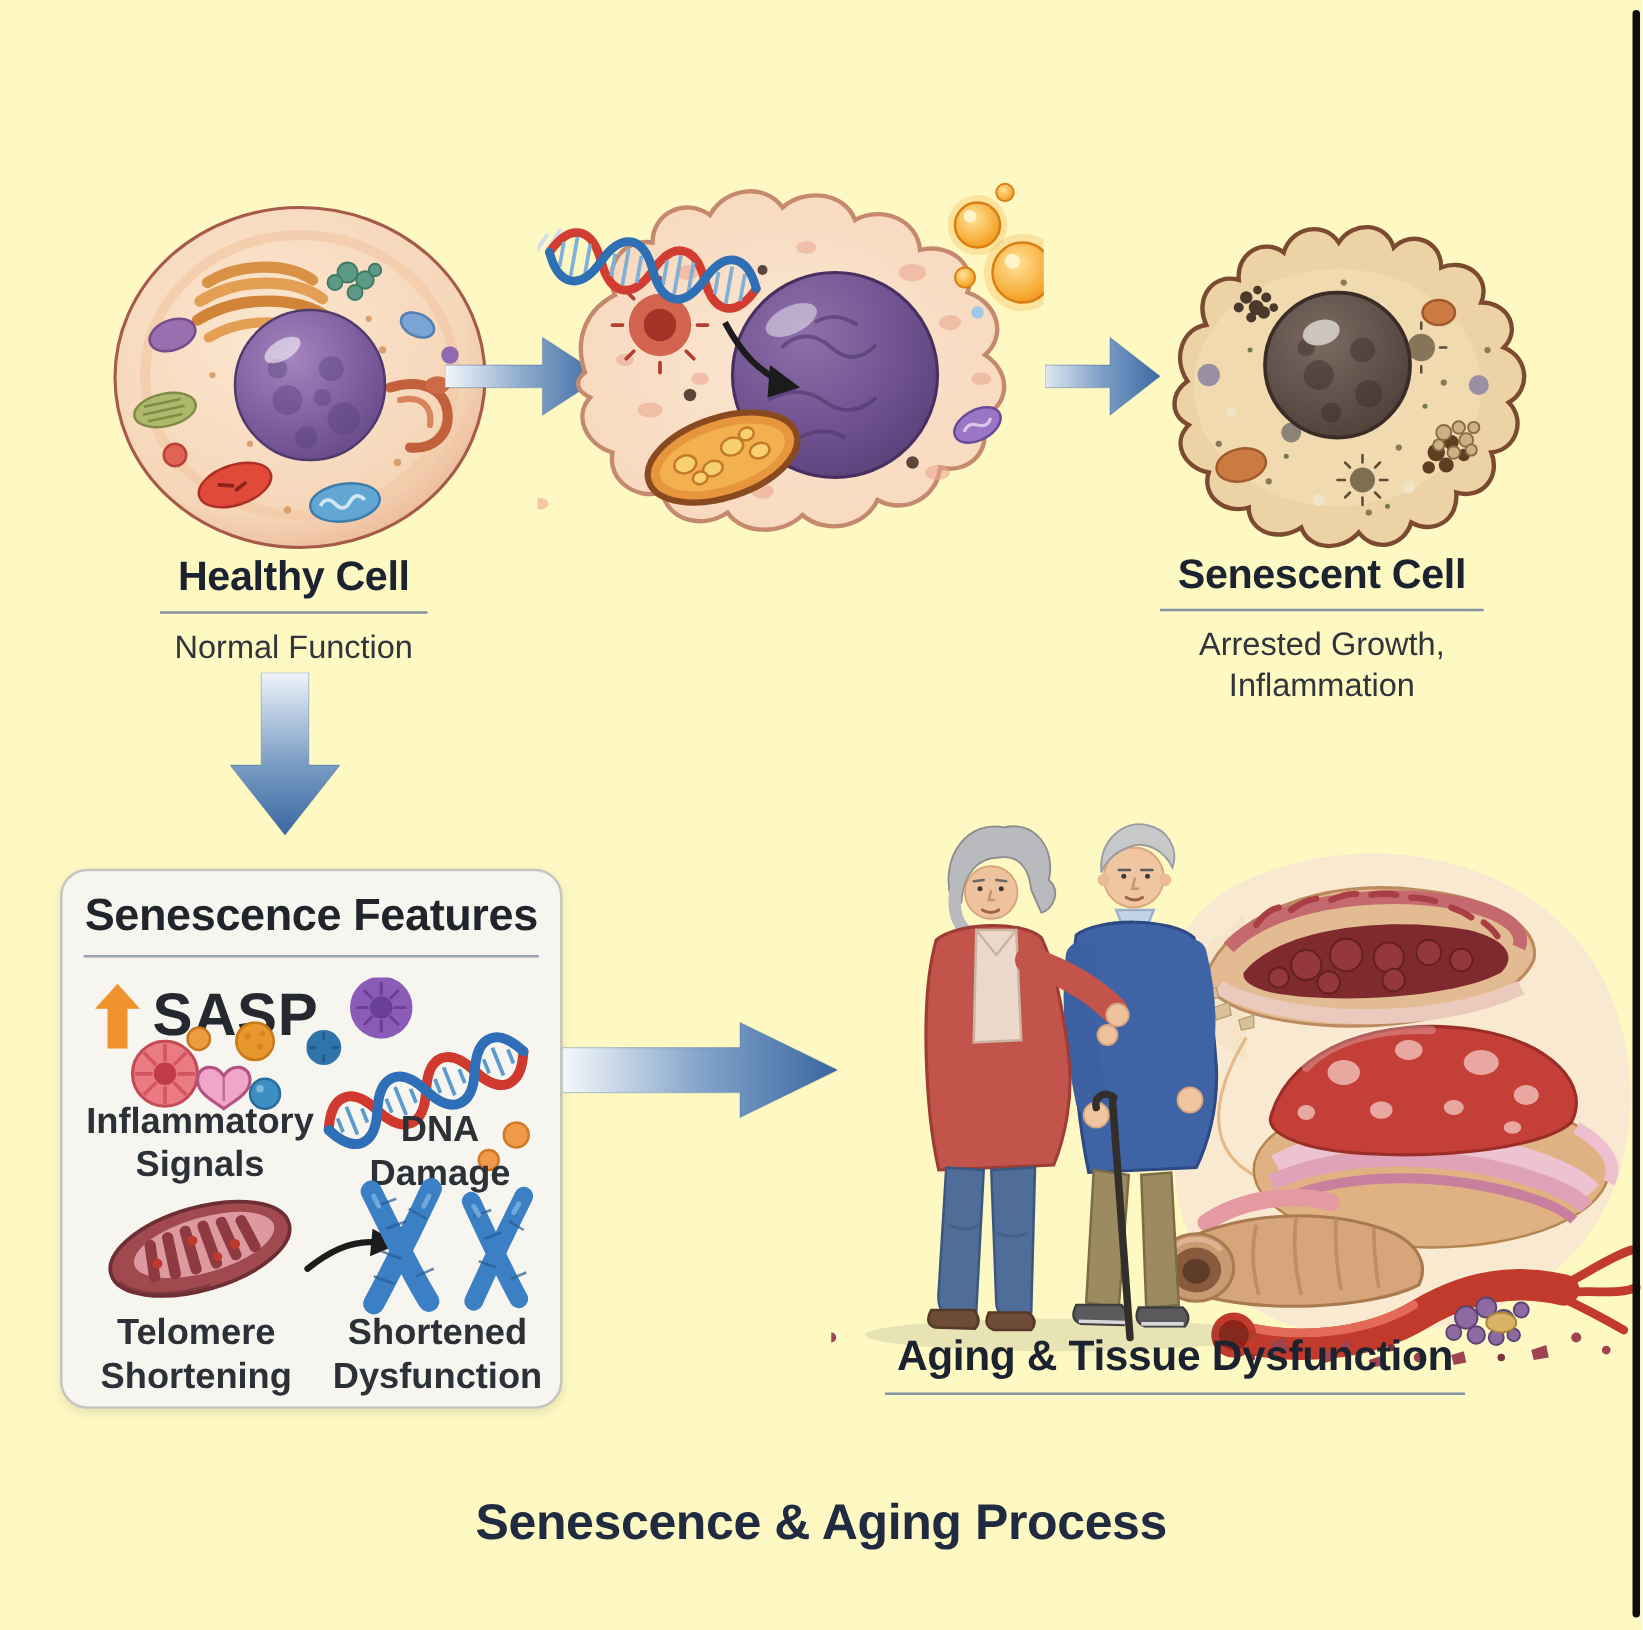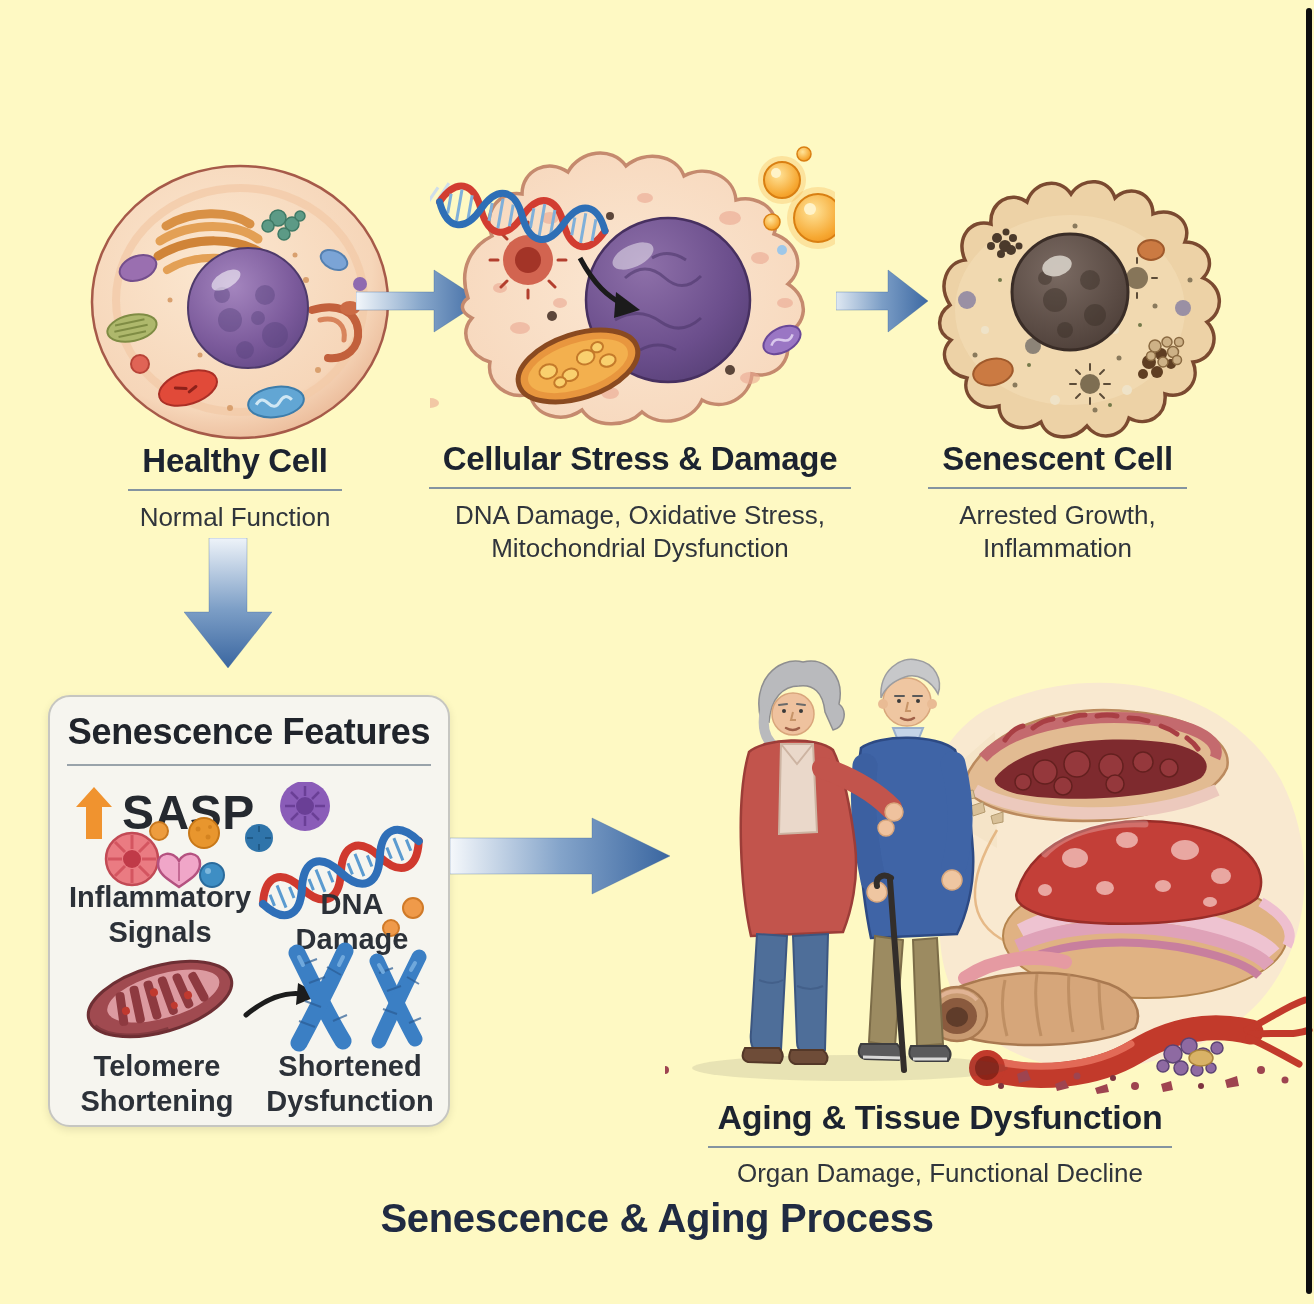--- a/index.html
+++ b/index.html
@@ -19,21 +19,21 @@
                 background:#f6f5ef;border:2px solid #c6c6c1;border-radius:22px;
                 box-shadow:0 3px 8px rgba(0,0,0,0.10);margin-top:32px;}
   .box-title{margin-top:14px;text-align:center;font-size:36px;font-weight:700;color:#20242b;letter-spacing:-0.3px;}
   .box-rule{height:2px;background:#99a3aa;margin:11px 17px 0;}
   .sasp-row{position:absolute;left:26px;top:88px;display:flex;align-items:center;gap:10px;}
   .sasp-text{font-size:48px;font-weight:600;color:#25292f;letter-spacing:0.5px;}
   .feat-label{position:absolute;text-align:center;font-size:29px;font-weight:600;color:#2c3138;line-height:1.2;}
   
   .aging-label{position:absolute;left:690px;top:1066px;width:500px;text-align:center;}
   .aging-title{display:inline-block;font-size:34px;font-weight:700;color:#1c2330;
-               letter-spacing:-0.3px;padding:0 10px 9px;border-bottom:2px solid #8494a0;margin-top:32px;}
+               letter-spacing:-0.3px;padding:0 10px 9px;border-bottom:2px solid #8494a0;}
   .aging-subtitle{margin-top:10px;font-size:26px;color:#30353c;}
   
   .footer-title{position:absolute;left:0;top:1196px;width:1314px;text-align:center;
                 font-size:40px;font-weight:700;color:#202b42;letter-spacing:-0.3px;}
   
   .edge-bar{position:absolute;right:2px;top:8px;width:6px;height:1286px;background:#0d0d0f;border-radius:3px;}
   svg{display:block;}
 </style>
 </head>
 <body>
@@ -335,24 +335,20 @@
           <circle cx="140" cy="128" r="7"></circle>
       </g>
       <ellipse cx="152" cy="116" rx="15" ry="10" fill="#d6cfc6" opacity="0.9" transform="rotate(-15 152 116)"></ellipse>
     </g>
   </svg>
 
   <div class="stage-label" style="left:60px;top:442px;width:350px;">
     <div class="stage-title">Healthy Cell</div>
     <div class="stage-subtitle sub-s1">Normal Function</div>
   </div>
-  <div class="stage-label" style="left:420px;top:440px;width:440px;">
-    <div class="stage-title">Cellular Stress &amp; Damage</div>
-    <div class="stage-subtitle sub-s2">DNA Damage, Oxidative Stress, Mitochondrial Dysfunction</div>
-  </div>
   <div class="stage-label" style="left:885px;top:440px;width:345px;">
     <div class="stage-title">Senescent Cell</div>
     <div class="stage-subtitle sub-s3">Arrested Growth, Inflammation</div>
   </div>
 
   <svg class="abs" style="left:184px;top:538px;" width="88" height="132" viewBox="0 0 88 132">
     <defs>
         <linearGradient id="ar3" x1="0" y1="0" x2="0" y2="1">
       <stop offset="0" stop-color="#eef3f9"></stop>
           <stop offset="0.55" stop-color="#7c9ec6"></stop>
@@ -632,19 +628,18 @@
       <path d="M92,294 L86,392 C84,410 92,416 106,414 L116,410 L122,296 Z" fill="#4e6e99" stroke="#3c5680" stroke-width="2"></path>
       <path d="M128,296 L132,402 C132,412 140,416 152,414 L160,410 L163,294 Z" fill="#4e6e99" stroke="#3c5680" stroke-width="2"></path>
       <path d="M94,340 q14,6 24,0 M132,346 q14,6 26,0" stroke="#3c5680" stroke-width="2" fill="none" opacity="0.6"></path>
       <path d="M80,408 q-6,11 3,14 l32,1 q6,-7 -1,-15 Z" fill="#6e4c38" stroke="#543828" stroke-width="2"></path>
       <path d="M126,410 q-5,11 4,14 l30,0 q6,-7 -2,-14 Z" fill="#6e4c38" stroke="#543828" stroke-width="2"></path>
     </g>
   </svg>
 
   <div class="aging-label">
     <div class="aging-title">Aging &amp; Tissue Dysfunction</div>
-    <div class="aging-subtitle">Organ Damage, Functional Decline</div>
   </div>
 
   <div class="footer-title">Senescence &amp; Aging Process</div>
 
   <div class="edge-bar"></div>
 </div>
 
 </body></html>

